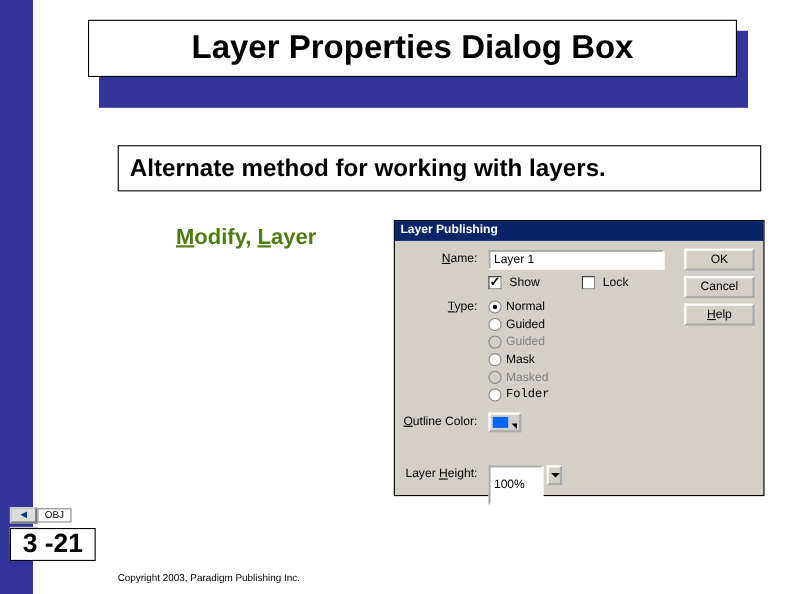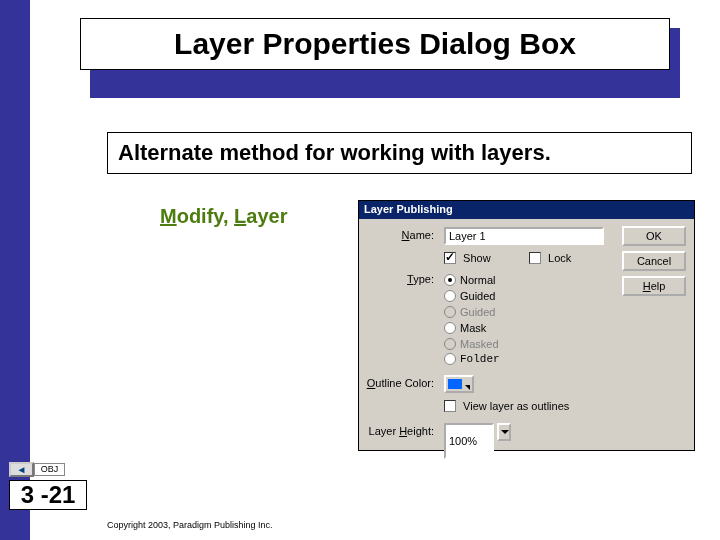--- a/index.html
+++ b/index.html
@@ -86,24 +86,20 @@
   <div class="radio-row" style="top:120px;"><span class="radio"></span><span class="rlabel">Mask</span></div>
   <div class="radio-row" style="top:136px;"><span class="radio dis"></span><span class="rlabel dis">Masked</span></div>
   <div class="radio-row" style="top:152px;font-family:Liberation Mono, monospace;"><span class="radio"></span><span class="rlabel">Folder</span></div>
 
   <div class="lbl" style="top:176px;"><span class="u">O</span><span>utline Color:</span></div>
   <div class="swatch" style="top:174px;">
       <div class="swatch-inner"></div>
       <div class="swatch-tri"></div>
     </div>
 
-  <div style="position:absolute; left:85px; top:198px;">
-    <span class="cb"></span>
-    <span class="rlabel">View layer as outlines</span>
-  </div>
 
   <div class="lbl" style="top:224px;"><span>Layer </span><span class="u">H</span><span>eight:</span></div>
   <input class="height-input" style="top: 222px;" value="100%">
   <div class="dd-tri" style="top:222px;"></div>
 </div>
 
 <div class="nav">
   <span class="nav-btn">◄</span><span class="obj-box">OBJ</span><span class="nav-btn">►</span>
 </div>
 <div class="slide-num">3 -21</div>

